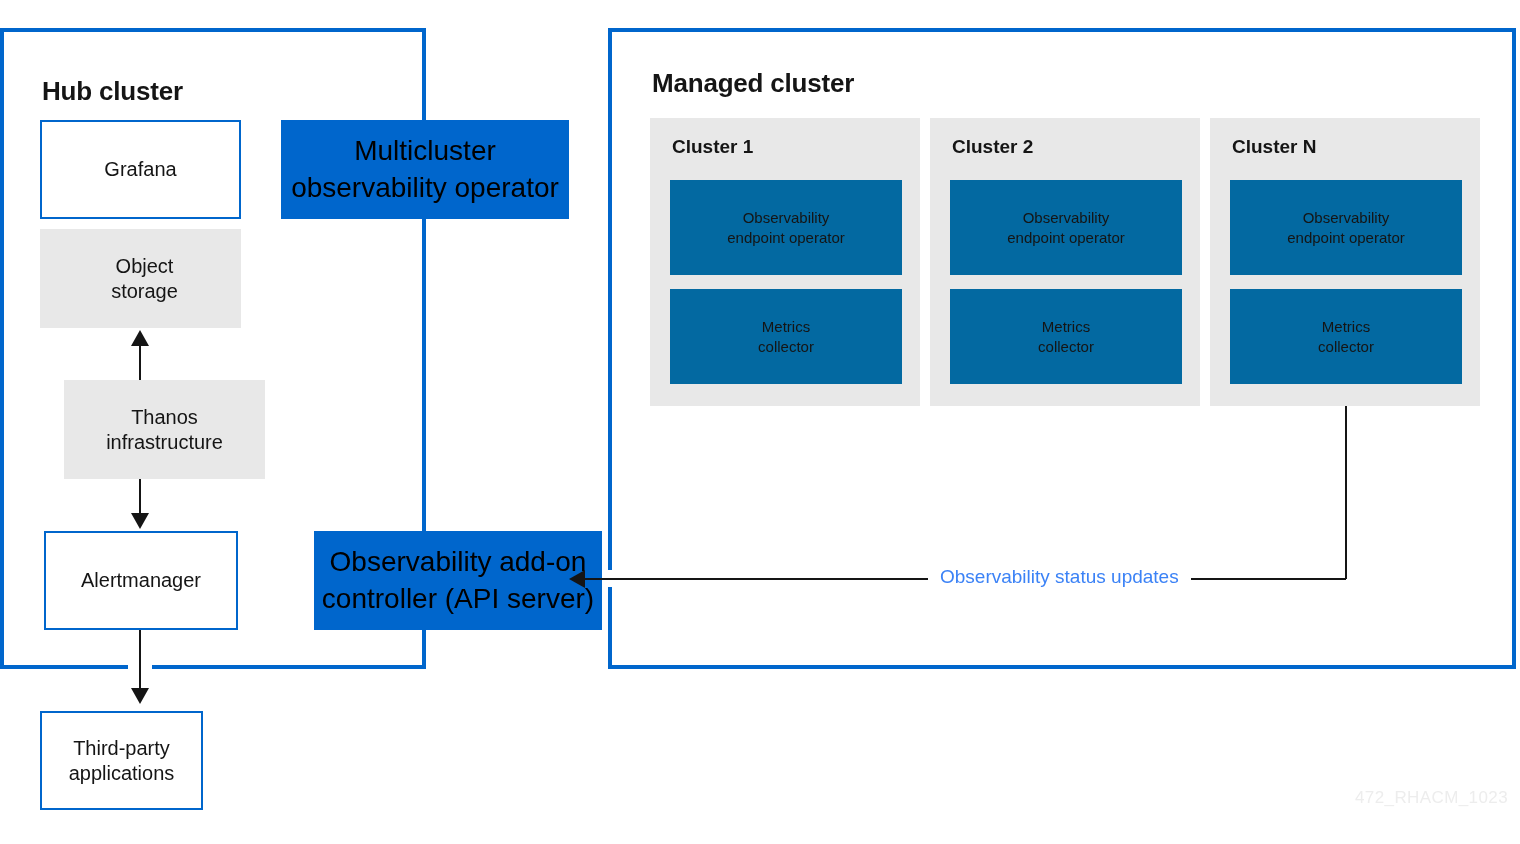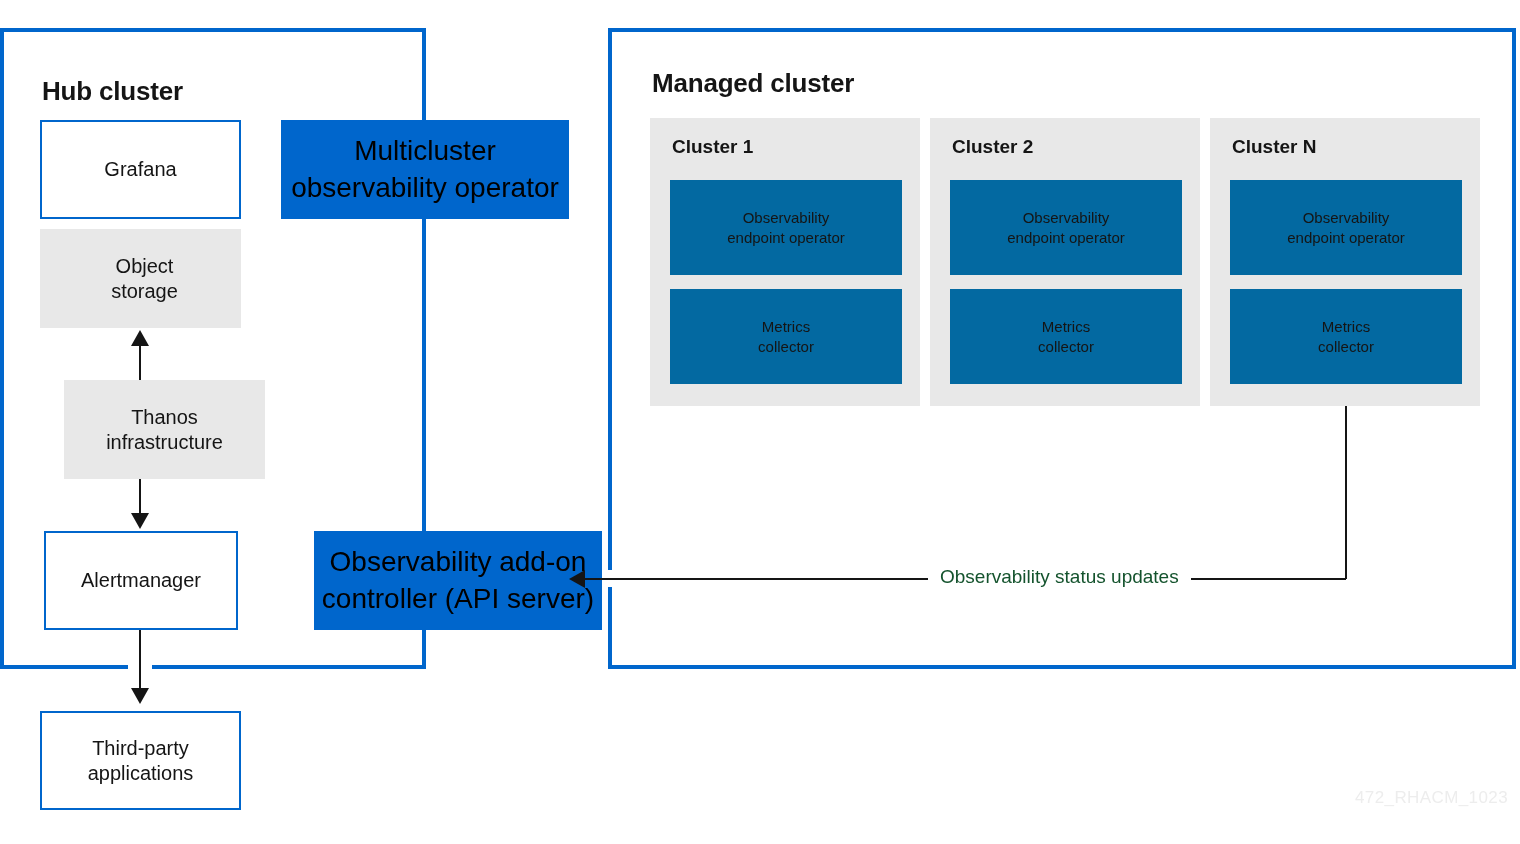--- a/index.html
+++ b/index.html
@@ -119,21 +119,21 @@
   }
   .arrow-left {
     border-top: 9px solid transparent;
     border-bottom: 9px solid transparent;
     border-right: 16px solid #151515;
   }
 
   .flow-label {
     position: absolute;
     font-size: 19px;
-    color: #14532d;
+    color: #3b82f6;
     background: #ffffff;
     padding: 0 12px;
     white-space: nowrap;
     z-index: 6;
   }
 
   .watermark {
     position: absolute;
     font-size: 17px;
     color: #ededed;
@@ -180,21 +180,21 @@
   <div class="arrow-down" style="left:131px; top:513px;"></div>
 
   <div class="abs box-outline" style="left:44px; top:531px; width:194px; height:99px;">
     <span>Alertmanager</span>
   </div>
 
   <div class="white-gap" style="left:128px; top:663px; width:24px; height:10px;"></div>
   <div class="vline" style="left:139px; top:630px; height:62px; z-index:5;"></div>
   <div class="arrow-down" style="left:131px; top:688px; z-index:5;"></div>
 
-  <div class="abs box-outline" style="left:40px; top:711px; width:201px; height:99px;">
+  <div class="abs box-outline" style="left:40px; top:711px; width:163px; height:99px;">
     <span>
       <span>Third-party</span><br>
       <span>applications</span>
     </span>
   </div>
 
   <div class="abs box-blue" style="left:281px; top:120px; width:288px; height:99px;">
     <span>
       <span>Multicluster</span><br>
       <span>observability operator</span>

